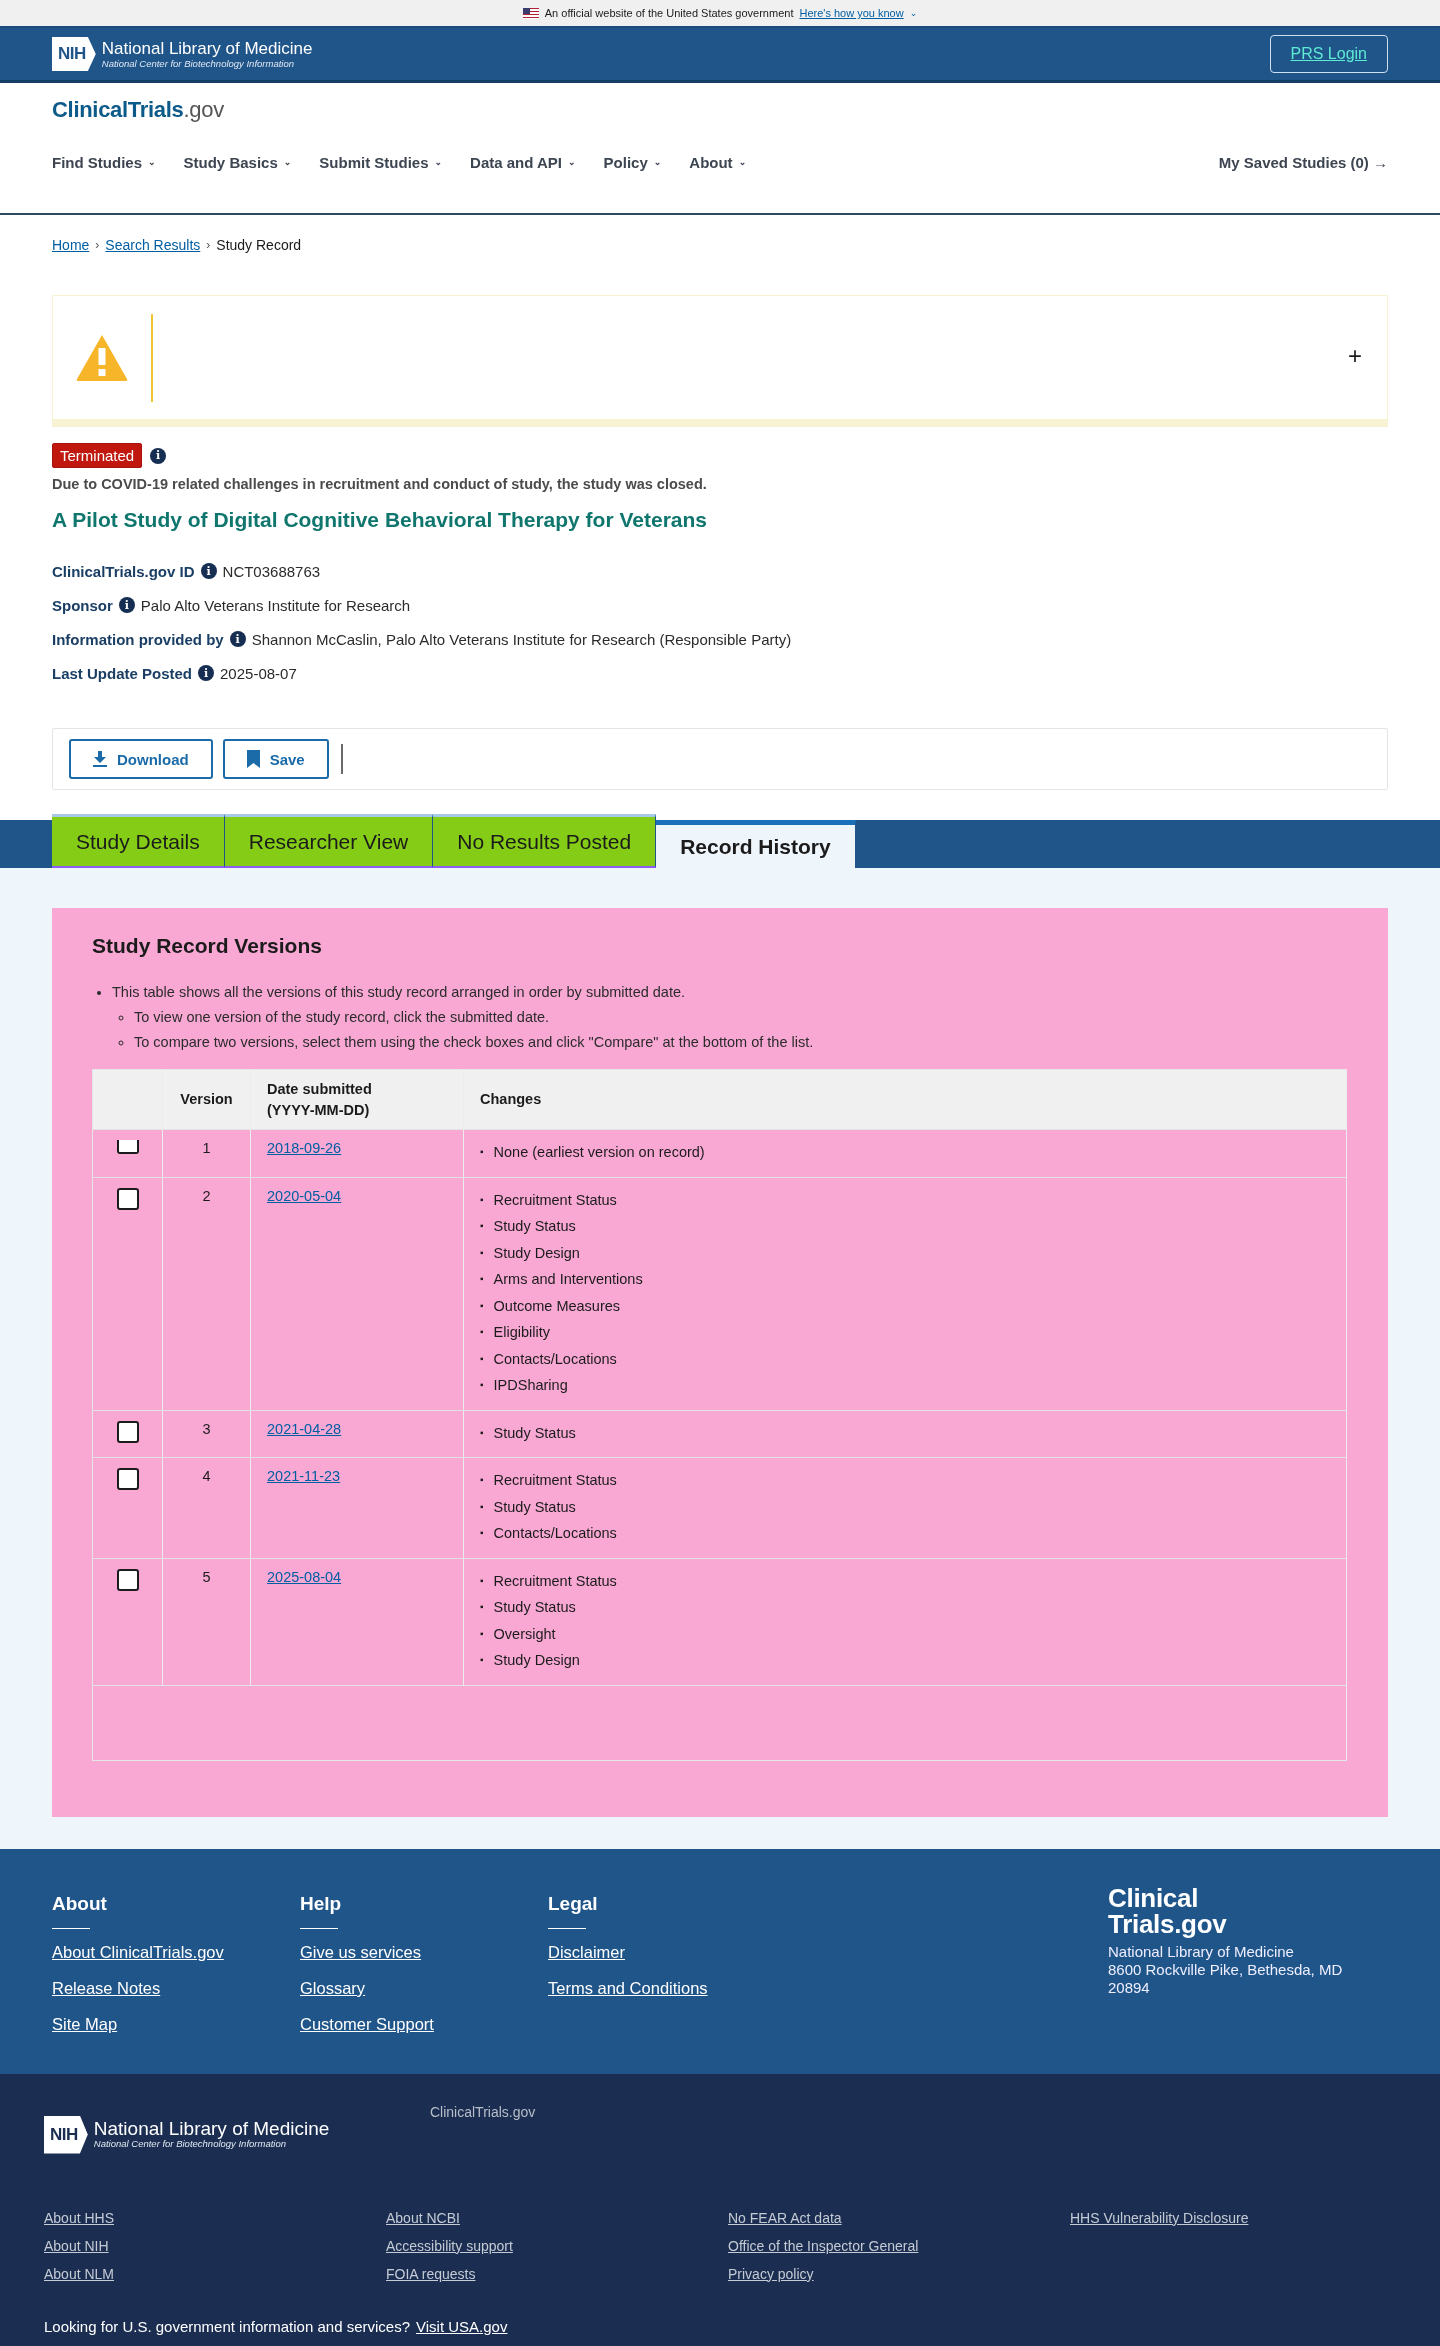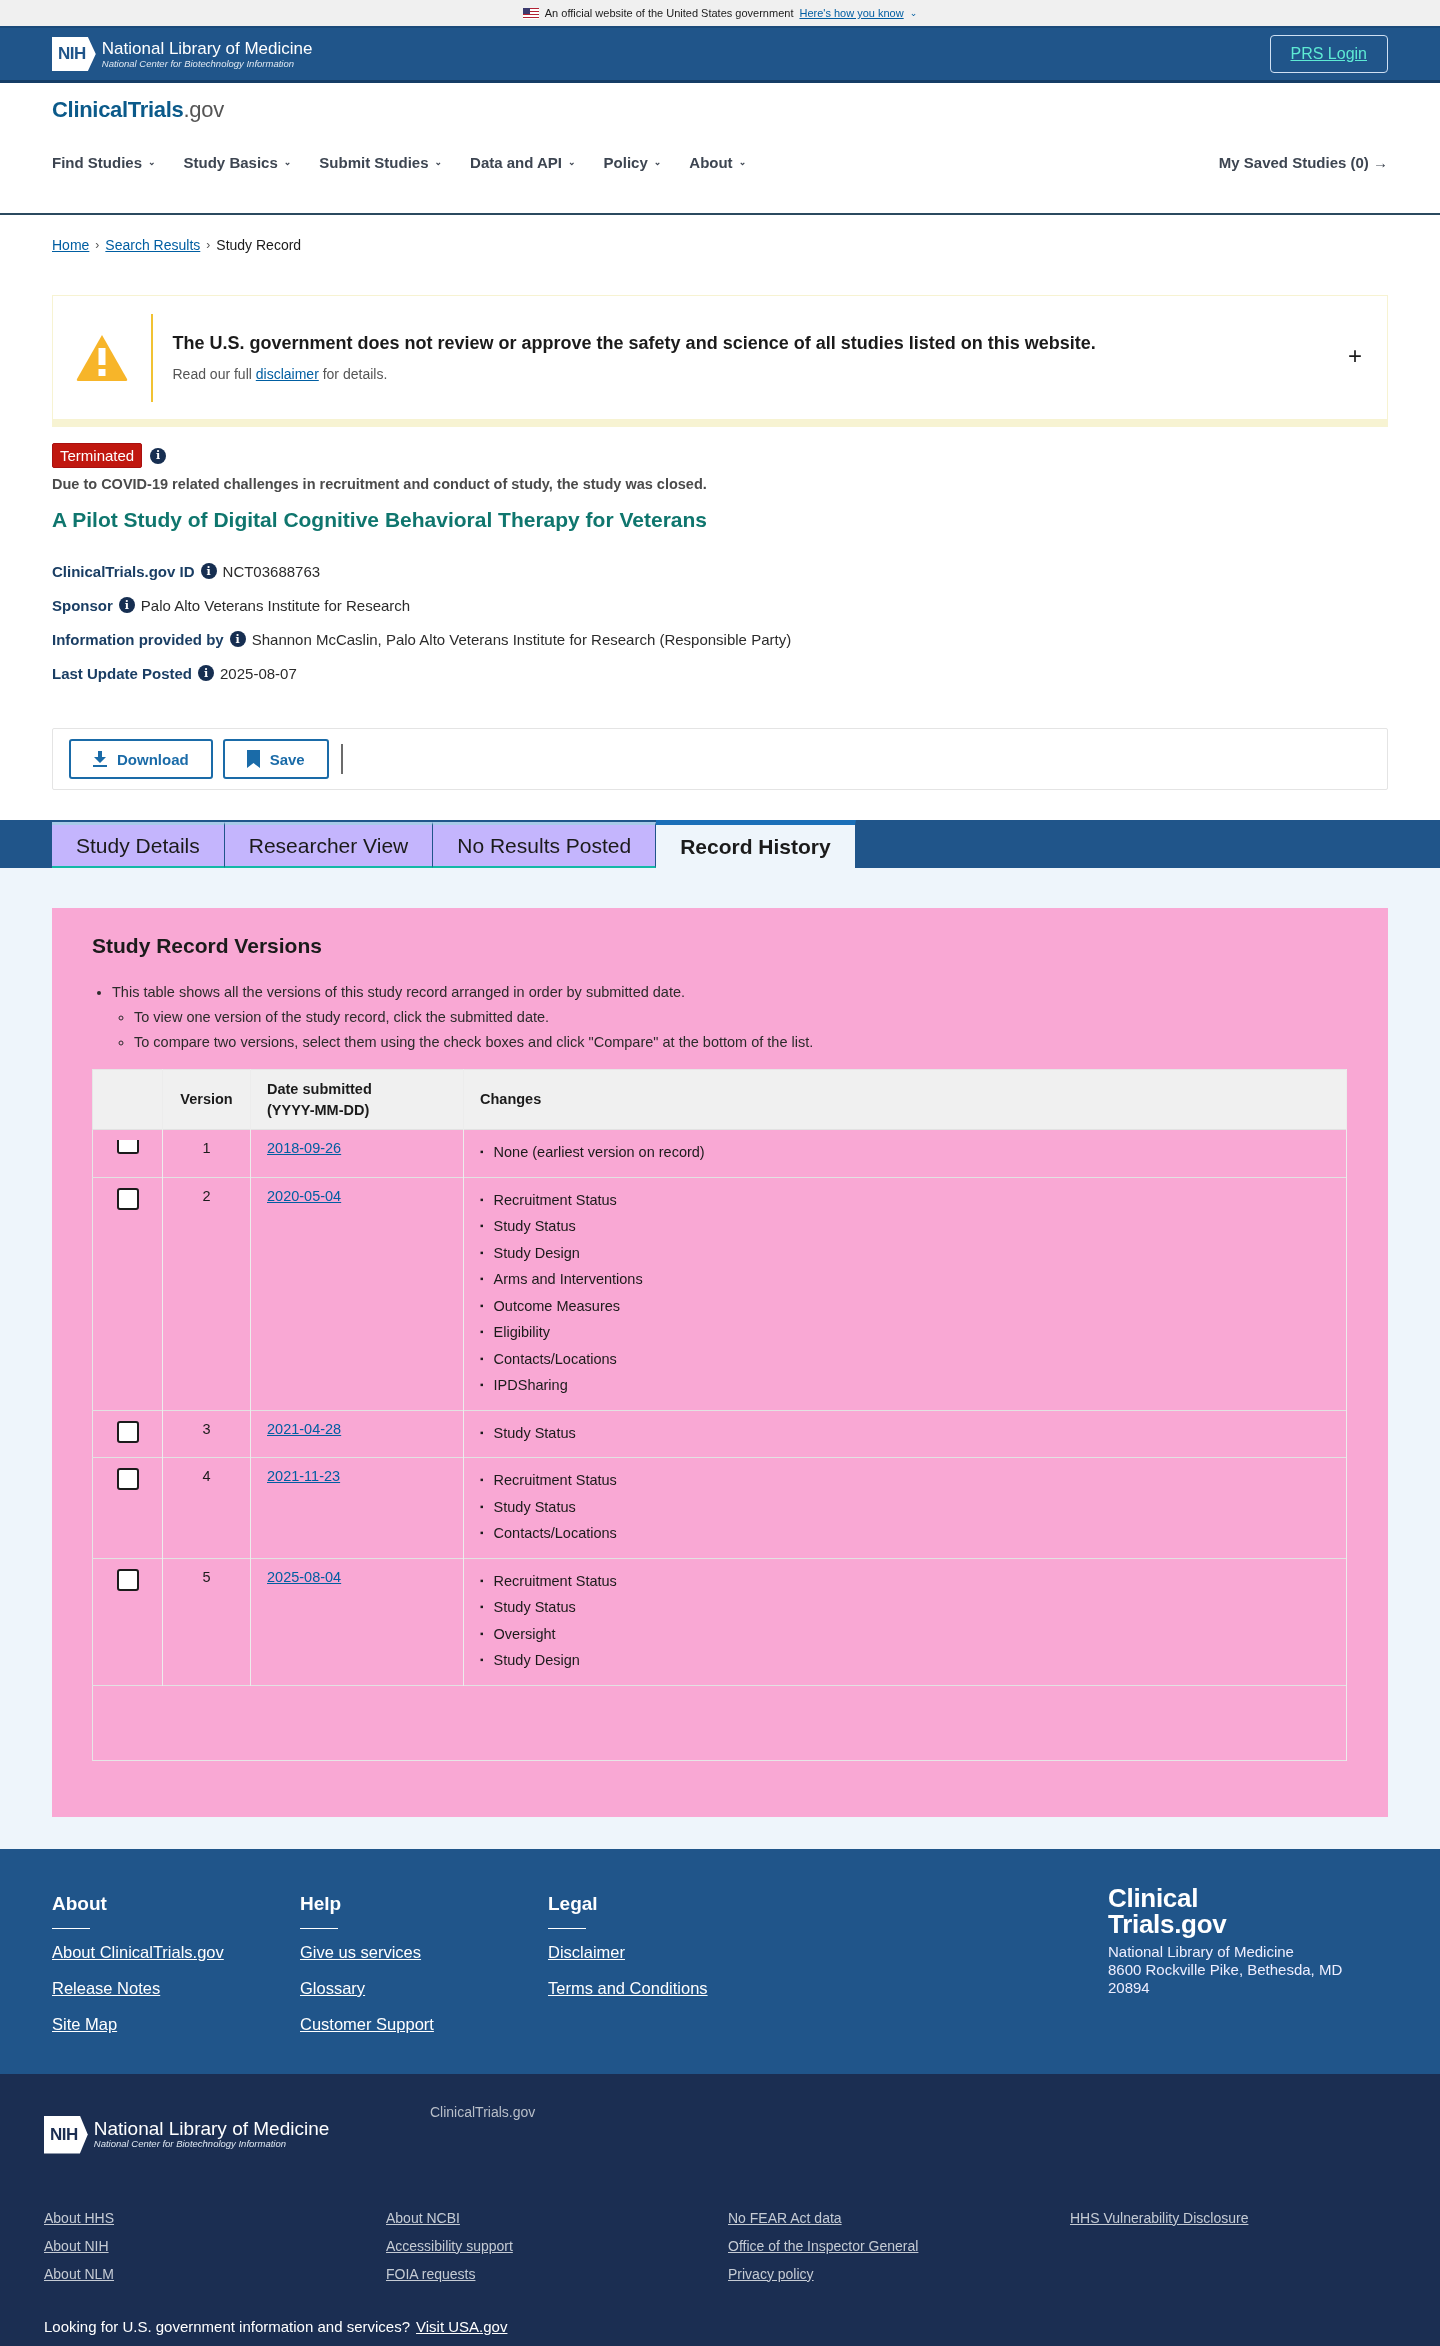--- a/index.html
+++ b/index.html
@@ -56,21 +56,21 @@
   .meta-label { font-weight: 700; color: #1a3e64; }
   .meta-val { color: #2b2b2b; }
 
   
   .action-bar { margin: 38px 52px 0; height: 62px; border: 1px solid #e4e4e4; border-radius: 2px; display: flex; align-items: center; padding: 0 16px; gap: 10px; }
   .act-btn { border: 2px solid #1a6ba8; border-radius: 3px; height: 40px; padding: 0 22px; color: #1a6ba8; font-weight: 700; font-size: 15px; display: flex; align-items: center; gap: 10px; background: #fff; }
   .act-sep { width: 2px; height: 30px; background: #6b6b6b; margin-left: 2px; }
 
   
   .tabs-bar { margin-top: 30px; height: 48px; background: #20558a; display: flex; align-items: flex-end; padding-left: 52px; }
-  .tab { height: 46px; padding: 0 24px; background: #c4b5fd; border-top: 3px solid #a8c9e8; border-right: 1.5px solid #20558a; border-bottom: 2px solid #14b8a6; display: flex; align-items: center; font-size: 21px; color: #1b1b1b; }
+  .tab { height: 54px; padding: 0 24px; background: #84cc16; border-top: 3px solid #a8c9e8; border-right: 1.5px solid #20558a; border-bottom: 2px solid #8b5cf6; display: flex; align-items: center; font-size: 21px; color: #1b1b1b; }
   .tab.active { background: #eef5fb; border-top: 5px solid #1a6fb8; border-bottom: none; font-weight: 700; height: 48px; }
 
   .content-bg { background: #eef5fb; padding: 40px 52px 32px; }
   .card { background: #f9a8d4; padding: 26px 40px 56px; }
   .card h2 { font-size: 21px; font-weight: 700; color: #1b1b1b; }
   .intro { margin-top: 22px; font-size: 14.5px; color: #2b2b2b; }
   .intro ul { padding-left: 20px; }
   .intro li { line-height: 25px; }
   .intro ul ul { padding-left: 22px; }
 
@@ -176,24 +176,20 @@
 
 <div class="disclaimer">
   <div class="warn-icon">
     <svg width="54" height="50" viewBox="0 0 54 50">
         <path d="M27 2 L52 46 Q53 48 50 48 L4 48 Q1 48 2 46 Z" fill="#f7b529"></path>
         <rect x="23.5" y="15" width="7" height="17" fill="#fff"></rect>
         <rect x="23.5" y="36" width="7" height="7" fill="#fff"></rect>
       </svg>
   </div>
   <div class="disc-divider"></div>
-  <div class="disc-text">
-    <div class="disc-title">The U.S. government does not review or approve the safety and science of all studies listed on this website.</div>
-    <div class="disc-sub"><span>Read our full </span><a href="#">disclaimer</a><span> for details.</span></div>
-  </div>
   <div class="disc-plus">+</div>
 </div>
 
 <div class="study-head">
   <div class="status-row">
     <span class="badge-term">Terminated</span>
     <span class="info-i">i</span>
   </div>
   <div class="term-reason">Due to COVID-19 related challenges in recruitment and conduct of study, the study was closed.</div>
   <h1 class="study-title">A Pilot Study of Digital Cognitive Behavioral Therapy for Veterans</h1>

